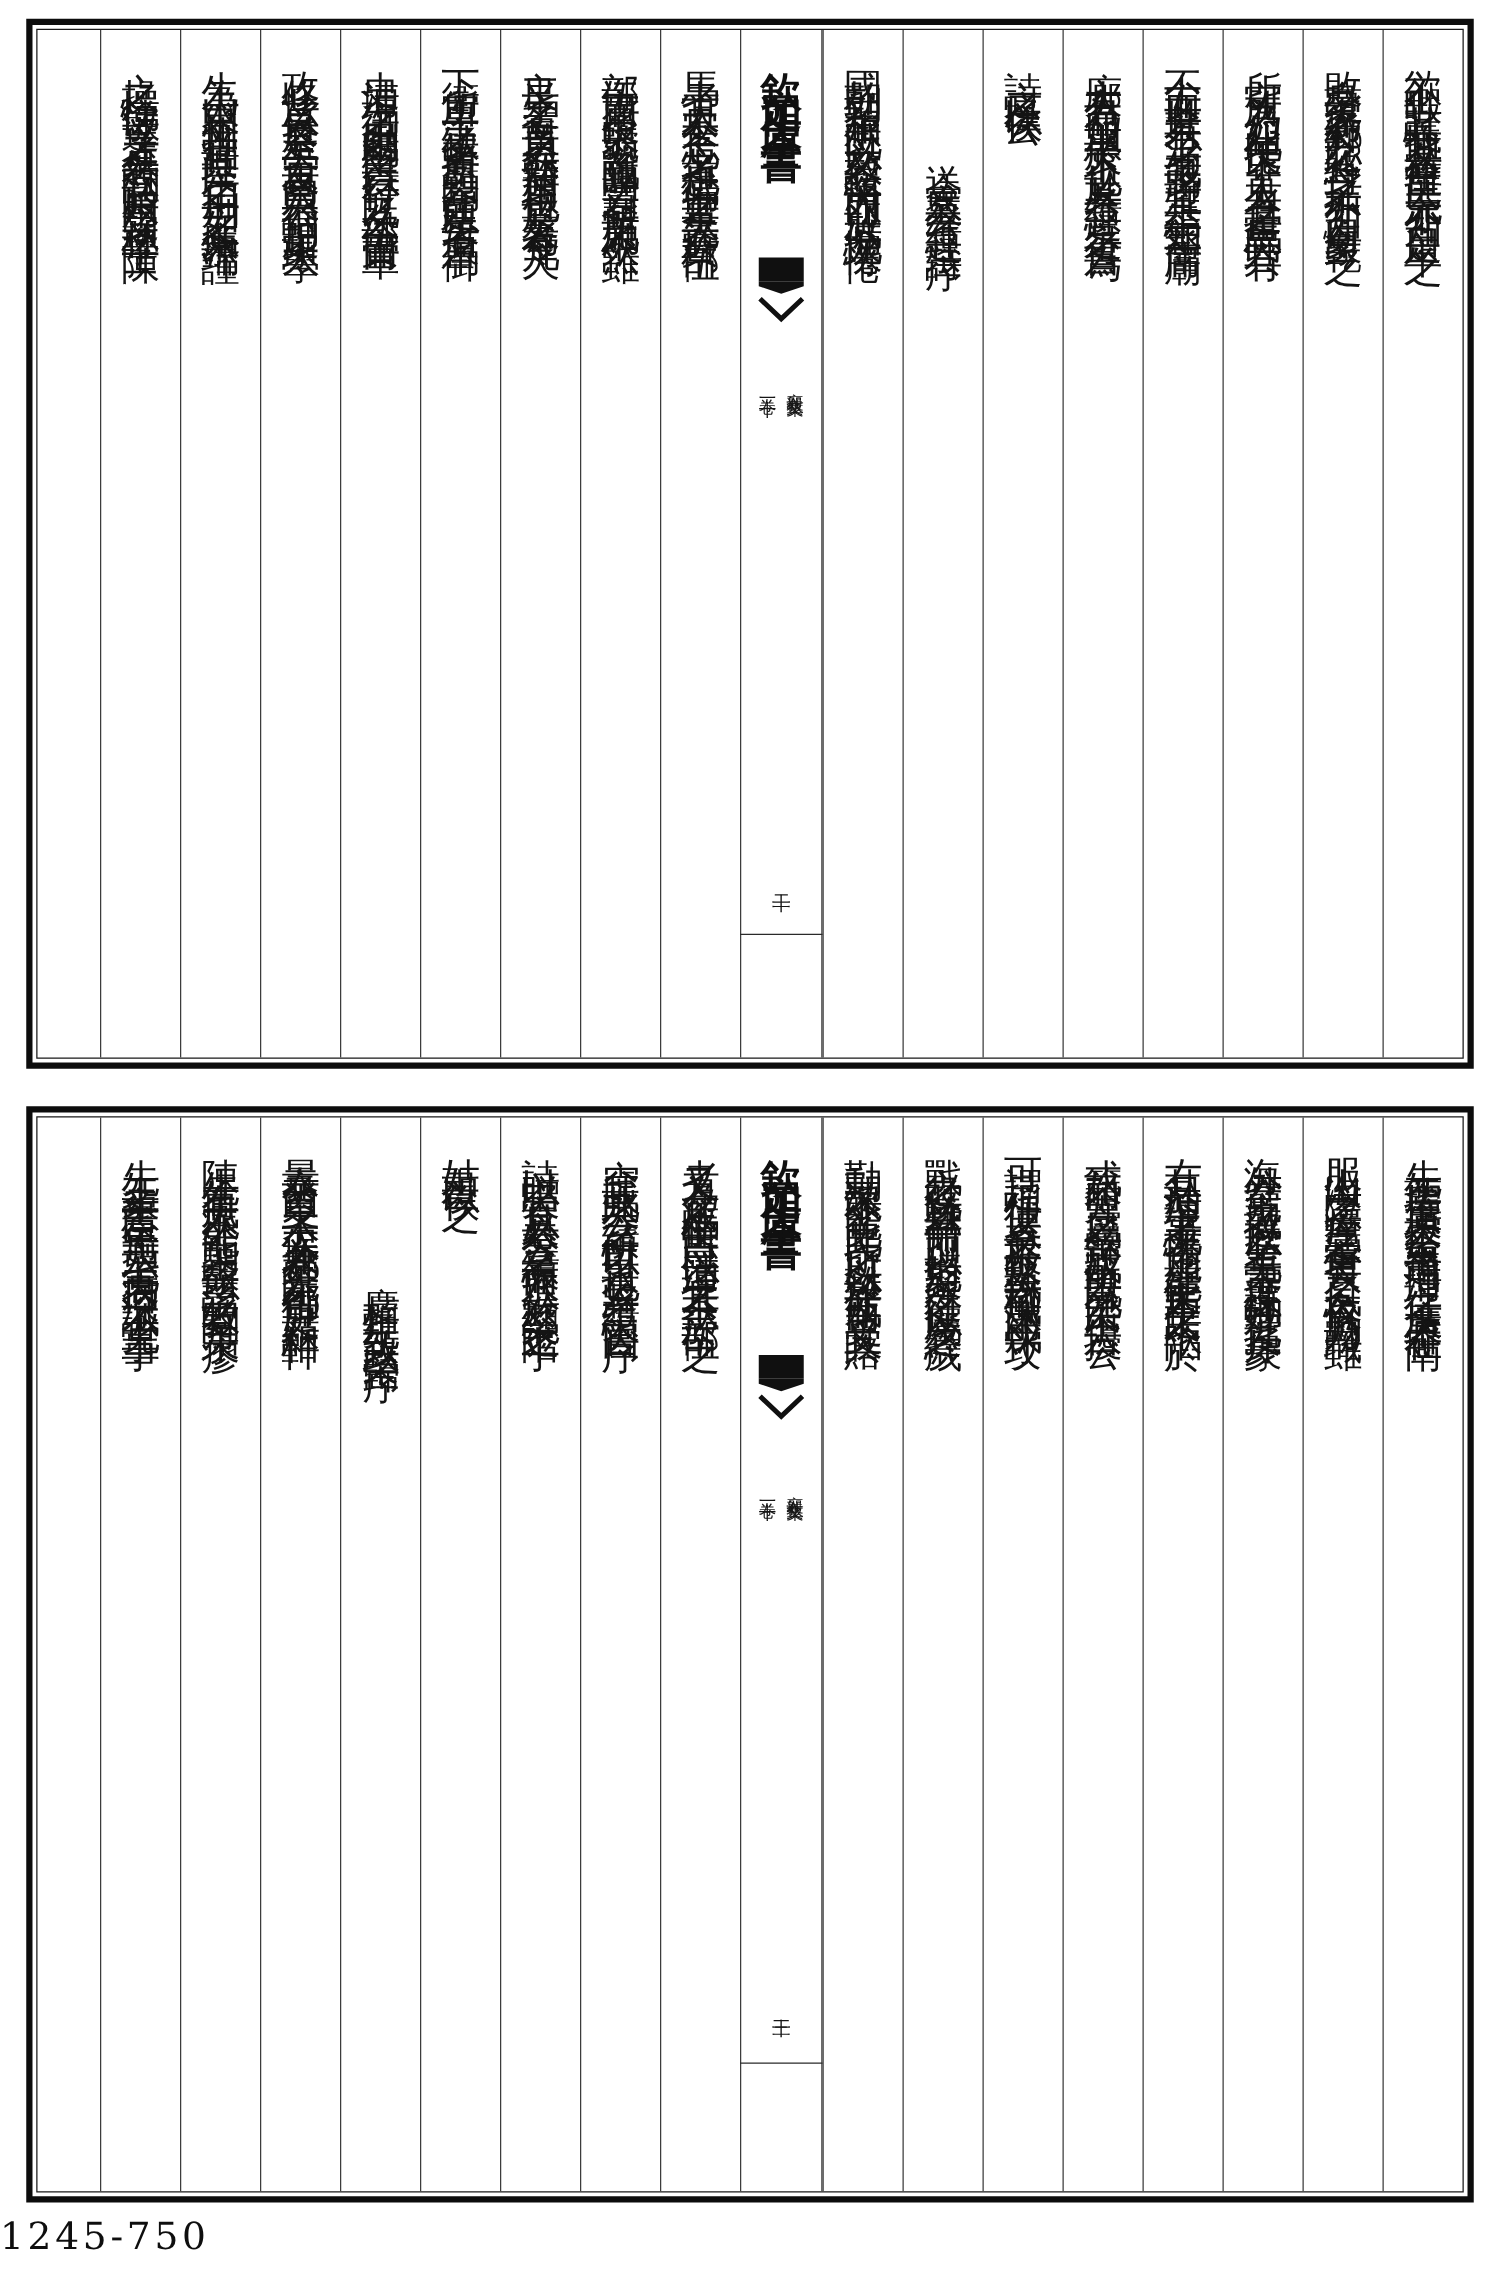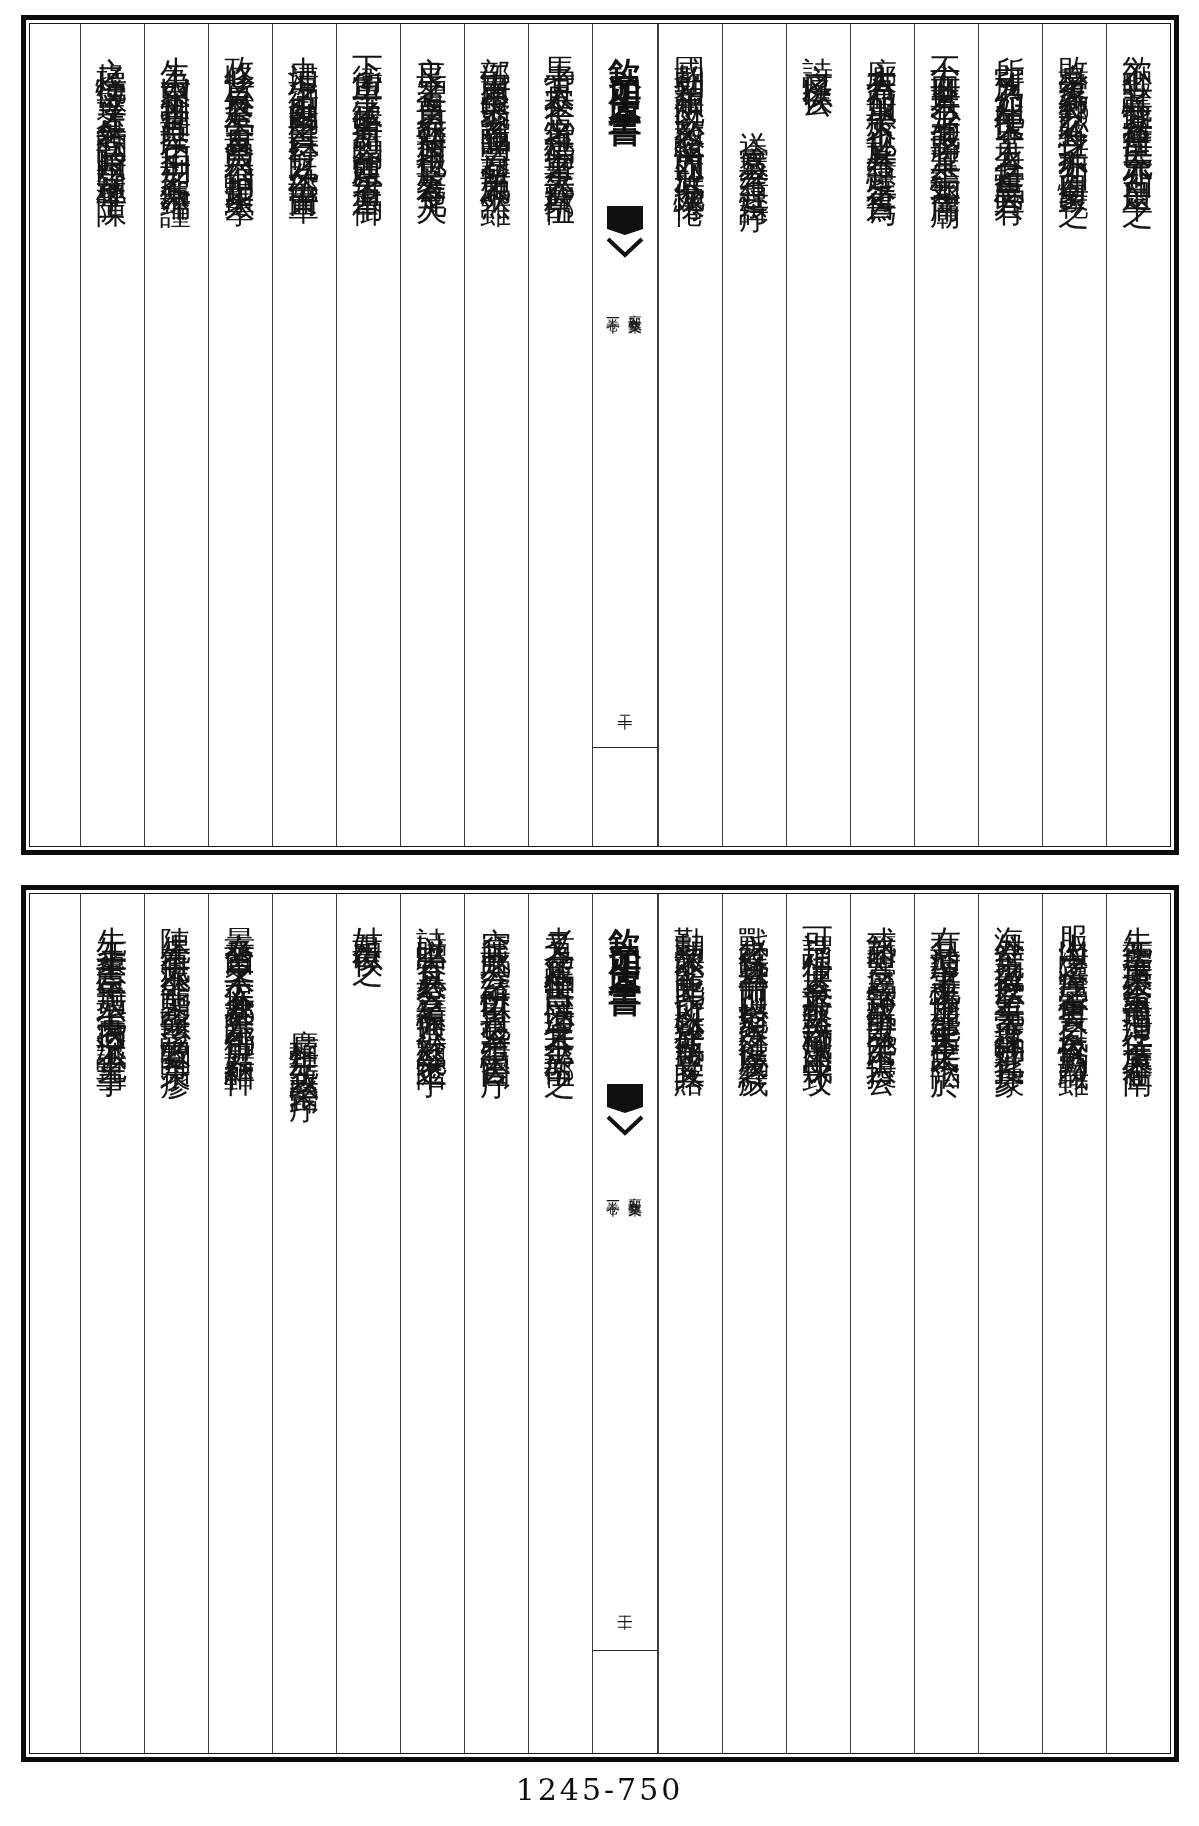--- a/index.html
+++ b/index.html
@@ -29,21 +29,21 @@
   .mini { position:absolute; top:34%; left:0; width:100%;
           display:flex; flex-direction:row-reverse; justify-content:center; gap:4px; }
   .mini span { writing-mode:vertical-rl; text-orientation:upright;
                font-size:14px; letter-spacing:2px; color:#151515; }
   .mini .chapter { padding-top:4px; }
   .folio { position:absolute; top:81%; left:0; width:100%; text-align:center; }
   .folio span { writing-mode:vertical-rl; text-orientation:upright;
                 font-size:15px; letter-spacing:1px; color:#151515; }
   .center-endline { position:absolute; top:88%; left:-1px; right:-1px; height:0;
                     border-top:1px solid #2a2a2a; }
-  .plate { width:100%; text-align:center; margin-top:10px;
+  .plate { width:100%; text-align:left; margin-top:10px;
            font-family:"DejaVu Serif", serif; font-size:30px; letter-spacing:3px; color:#0e0e0e; }
 </style>
 </head>
 <body>
 
 <div class="sheet">
 
   <div class="page page-top">
     <div class="page-inner">
       <div class="colgroup">

